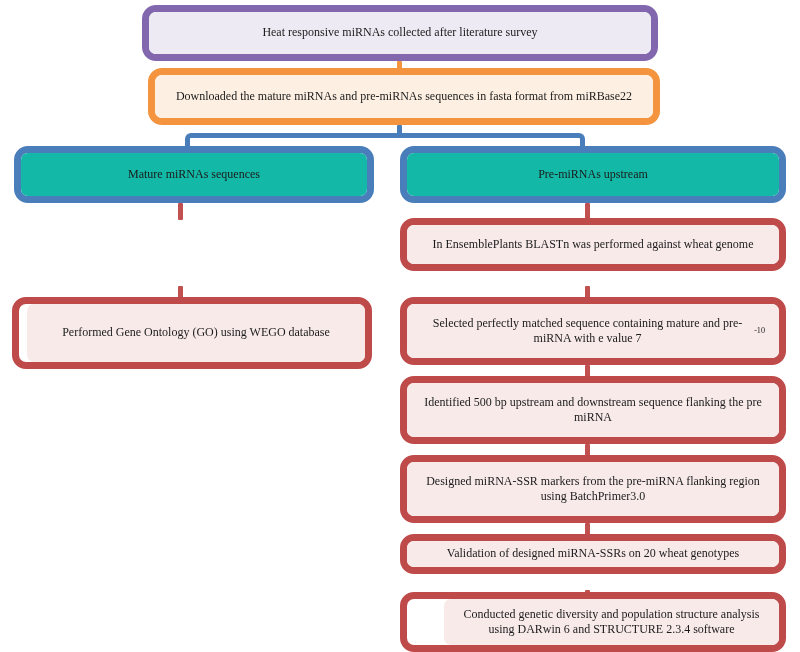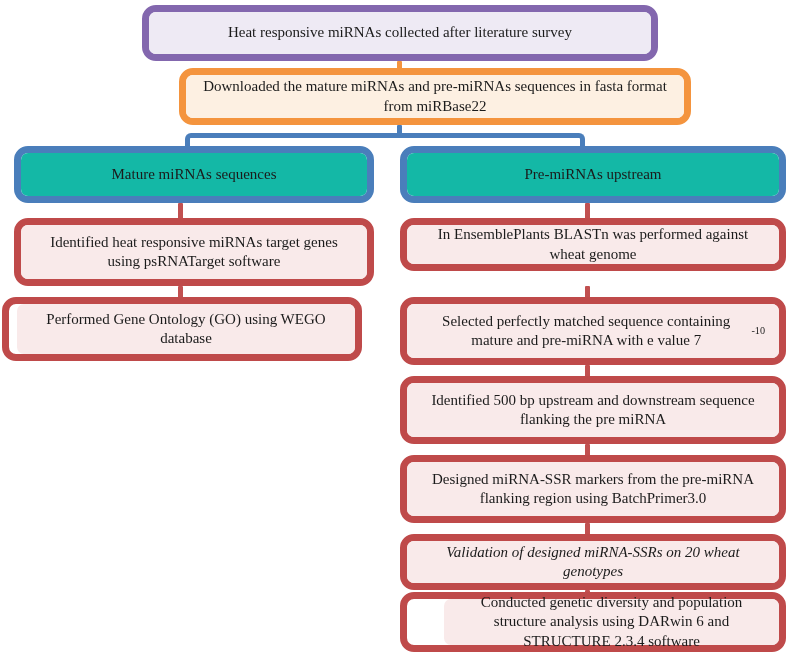--- a/index.html
+++ b/index.html
@@ -34,21 +34,21 @@
   .node .inner {
     box-sizing: border-box;
     width: 100%;
     height: 100%;
     border-radius: 7px;
     display: flex;
     align-items: center;
     justify-content: center;
     text-align: center;
     padding: 2px 14px;
-    font-size: 15px;
+    font-size: 12px;
     line-height: 1.28;
     color: #1b1b1b;
   }
   
   .node::before {
     content: "";
     position: absolute;
     left: -13px;
     top: 9px;
     width: 24px;
@@ -67,21 +67,21 @@
     border-radius: 0 9px 9px 0;
     z-index: -1;
   }
 
   
   .purple            { border-color: #8367ae; }
   .purple::before,
   .purple::after     { background: #8367ae; }
   .purple .inner     { background: #eeeaf4; }
 
-  .orange            { border-color: #f4943e; margin-left: 31px; }
+  .orange            { border-color: #f4943e; }
   .orange::before,
   .orange::after     { background: #f4943e; }
   .orange .inner     { background: #fdf0e2; }
 
   .blue              { border-color: #4a7ebb; }
   .blue::before,
   .blue::after       { background: #4a7ebb; }
   .blue .inner       { background: #14b8a6; }
 
   .red               { border-color: #bf4a4a; }
@@ -136,27 +136,24 @@
   <div class="node blue" style="left:14px; top:146px; width:360px; height:57px;">
     <div class="inner">Mature miRNAs sequences</div>
   </div>
 
   <div class="node blue" style="left:400px; top:146px; width:386px; height:57px;">
     <div class="inner">Pre-miRNAs upstream</div>
   </div>
 
   <div class="vline red-c" style="left:178px; top:203px; height:17px;"></div>
 
-  <div class="node red" style="left:14px; top:218px; width:360px; height:68px;">
-    <div class="inner">Identified heat responsive miRNAs target genes using psRNATarget software</div>
-  </div>
 
   <div class="vline red-c" style="left:178px; top:286px; height:14px;"></div>
 
-  <div class="node red" style="left:2px; top:297px; width:360px; height:64px;padding-left:8px;">
+  <div class="node red" style="left:12px; top:297px; width:360px; height:72px;padding-left:8px;">
     <div class="inner">Performed Gene Ontology (GO) using WEGO database</div>
   </div>
 
   <div class="vline red-c" style="left:585px; top:203px; height:17px;"></div>
 
   <div class="node red" style="left:400px; top:218px; width:386px; height:53px;">
     <div class="inner">In EnsemblePlants BLASTn was performed against wheat genome</div>
   </div>
 
   <div class="vline red-c" style="left:585px; top:286px; height:14px;"></div>
@@ -175,21 +172,21 @@
   </div>
 
   <div class="vline red-c" style="left:585px; top:444px; height:14px;"></div>
 
   <div class="node red" style="left:400px; top:455px; width:386px; height:68px;">
     <div class="inner">Designed miRNA-SSR markers from the pre-miRNA flanking region using BatchPrimer3.0</div>
   </div>
 
   <div class="vline red-c" style="left:585px; top:523px; height:14px;"></div>
 
-  <div class="node red" style="left:400px; top:534px; width:386px; height:56px;font-style:italic;">
+  <div class="node red" style="left:400px; top:534px; width:386px; height:40px;">
     <div class="inner">Validation of designed miRNA-SSRs on 20 wheat genotypes</div>
   </div>
 
   <div class="vline red-c" style="left:585px; top:590px; height:6px;"></div>
 
   <div class="node red" style="left:400px; top:592px; width:386px; height:60px; border-bottom-width:7px;padding-left:37px;">
     <div class="inner">Conducted genetic diversity and population structure analysis using DARwin 6 and STRUCTURE 2.3.4 software</div>
   </div>
 
 </div>

